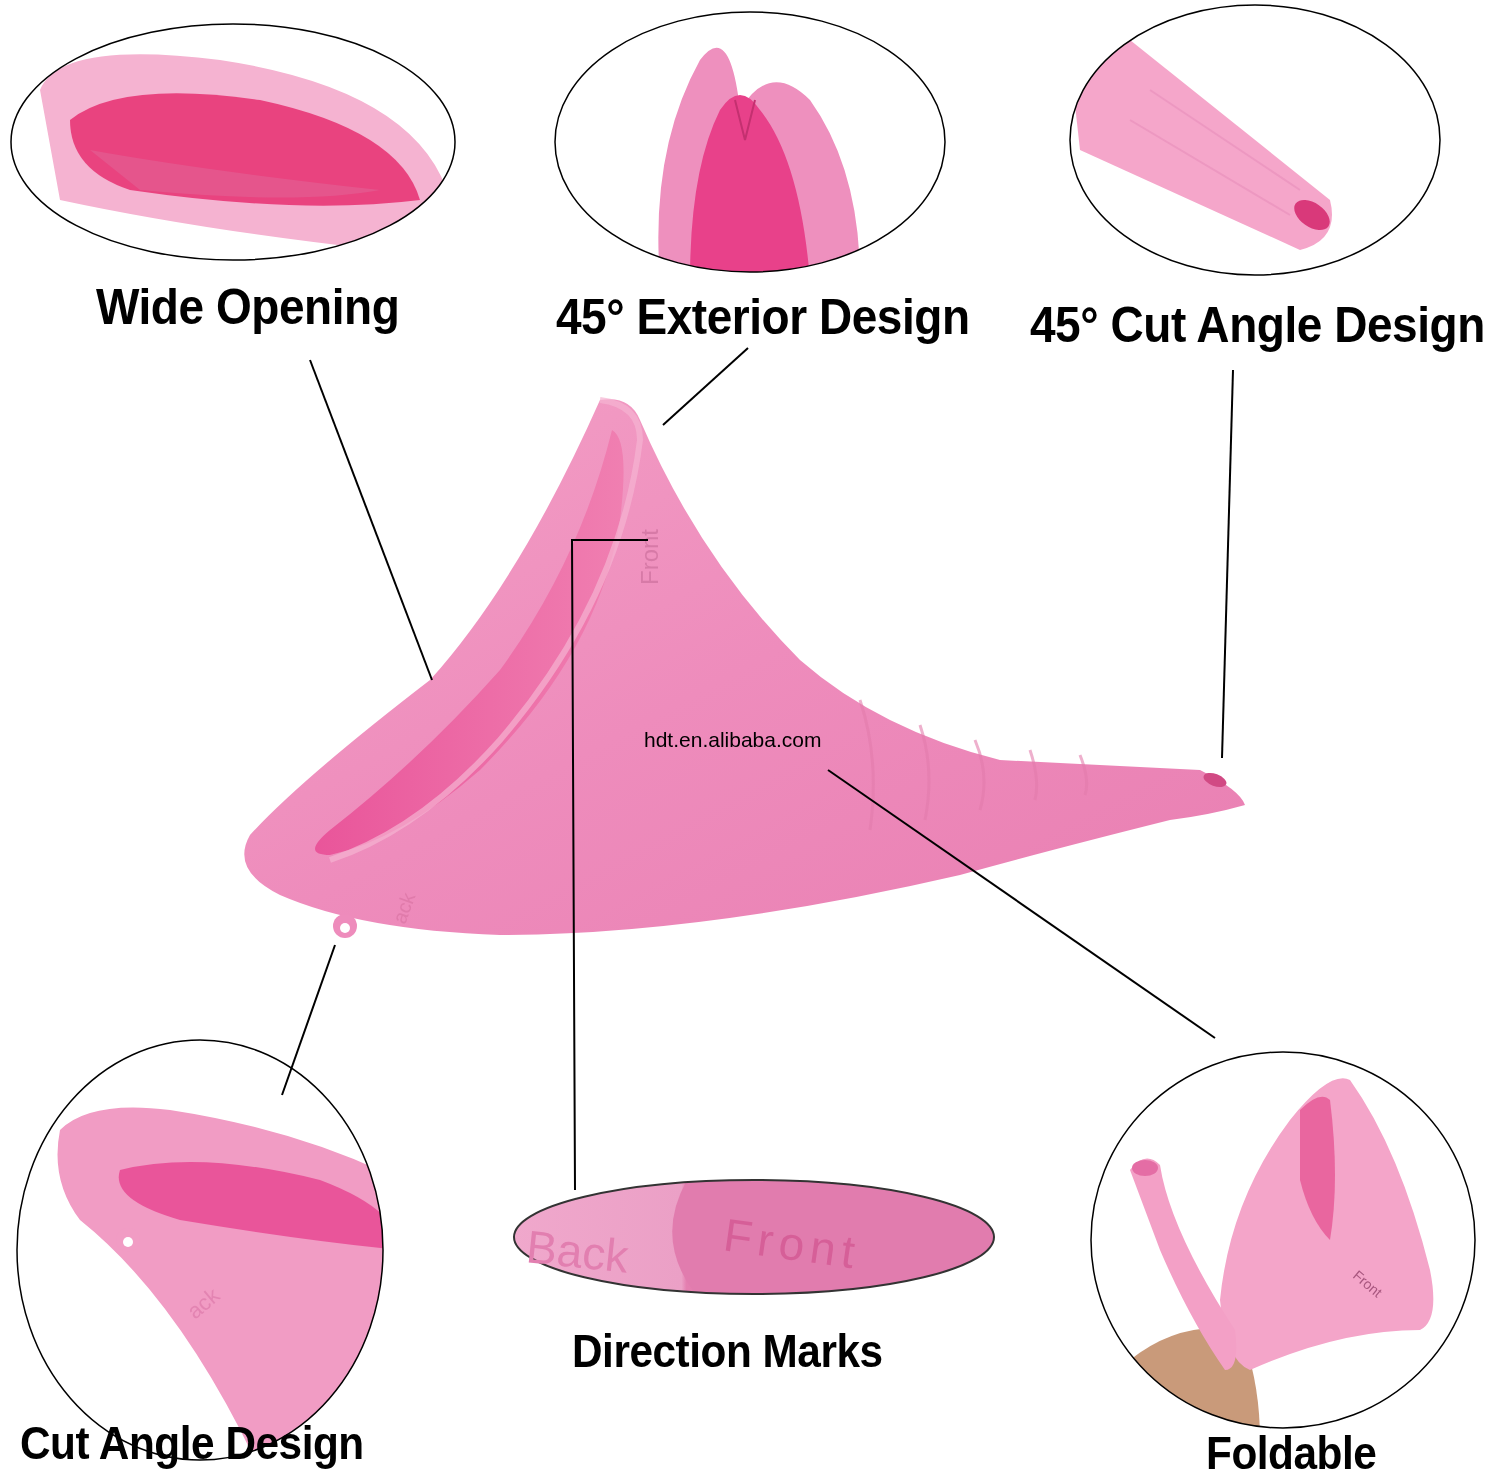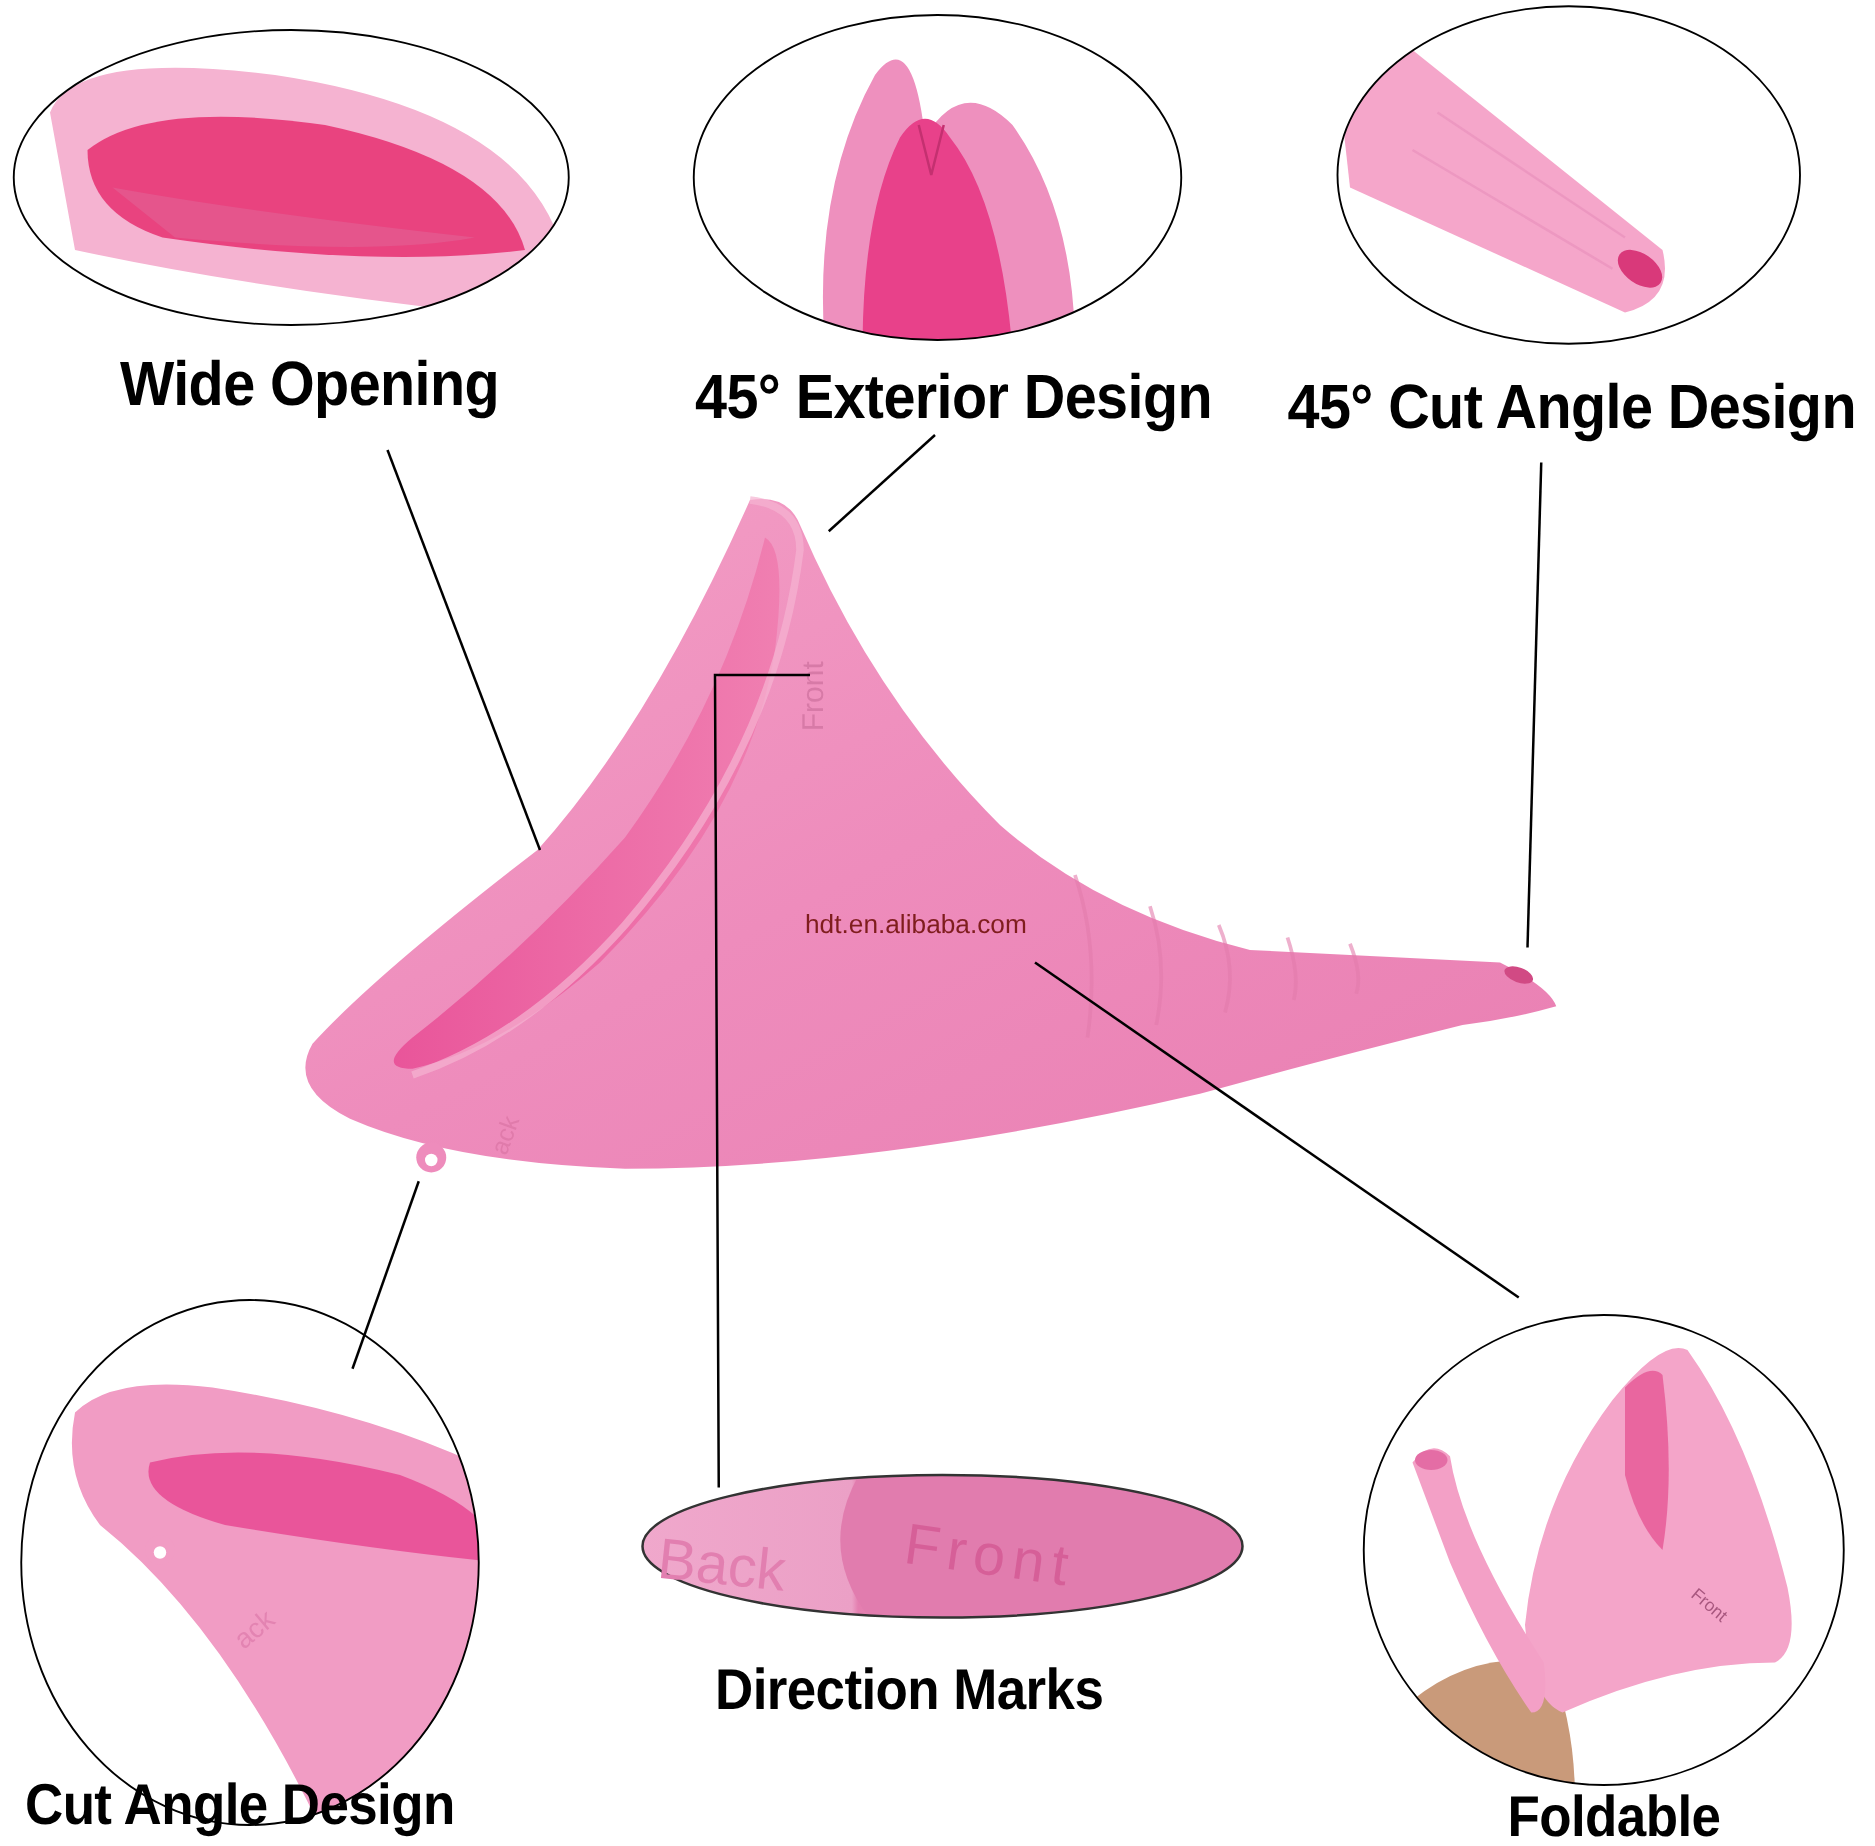--- a/index.html
+++ b/index.html
@@ -5,21 +5,21 @@
   html, body { margin: 0; padding: 0; background: #ffffff; }
   body { width: 1500px; height: 1477px; position: relative; overflow: hidden; font-family: "Liberation Sans", sans-serif; }
   .stage { position: absolute; left: 0; top: 0; width: 1500px; height: 1477px; }
   .label { position: absolute; font-family: "Liberation Sans", sans-serif; font-weight: 700; color: #000; white-space: nowrap; letter-spacing: -0.5px; transform: scaleX(0.92); transform-origin: left top; line-height: 1; }
   .lbl-wide { left: 96px; top: 282px; font-size: 50px; }
   .lbl-ext { left: 556px; top: 292px; font-size: 50px; }
   .lbl-cut45 { left: 1030px; top: 300px; font-size: 50px; }
   .lbl-dir { left: 572px; top: 1328px; font-size: 46px; }
   .lbl-cut { left: 20px; top: 1420px; font-size: 46px; }
   .lbl-fold { left: 1206px; top: 1430px; font-size: 46px; }
-  .watermark { position: absolute; left: 644px; top: 728px; font-size: 21px; color: #7f1d1d; font-family: "Liberation Sans", sans-serif; }
+  .watermark { position: absolute; left: 644px; top: 728px; font-size: 21px; color: #000000; font-family: "Liberation Sans", sans-serif; }
   svg text { font-family: "Liberation Sans", sans-serif; }
 </style>
 </head>
 <body>
 
 <div class="stage">
 <svg width="1500" height="1477" viewBox="0 0 1500 1477" xmlns="http://www.w3.org/2000/svg">
   <defs>
     <clipPath id="c1">
           <ellipse cx="233" cy="142" rx="222" ry="118"></ellipse>

